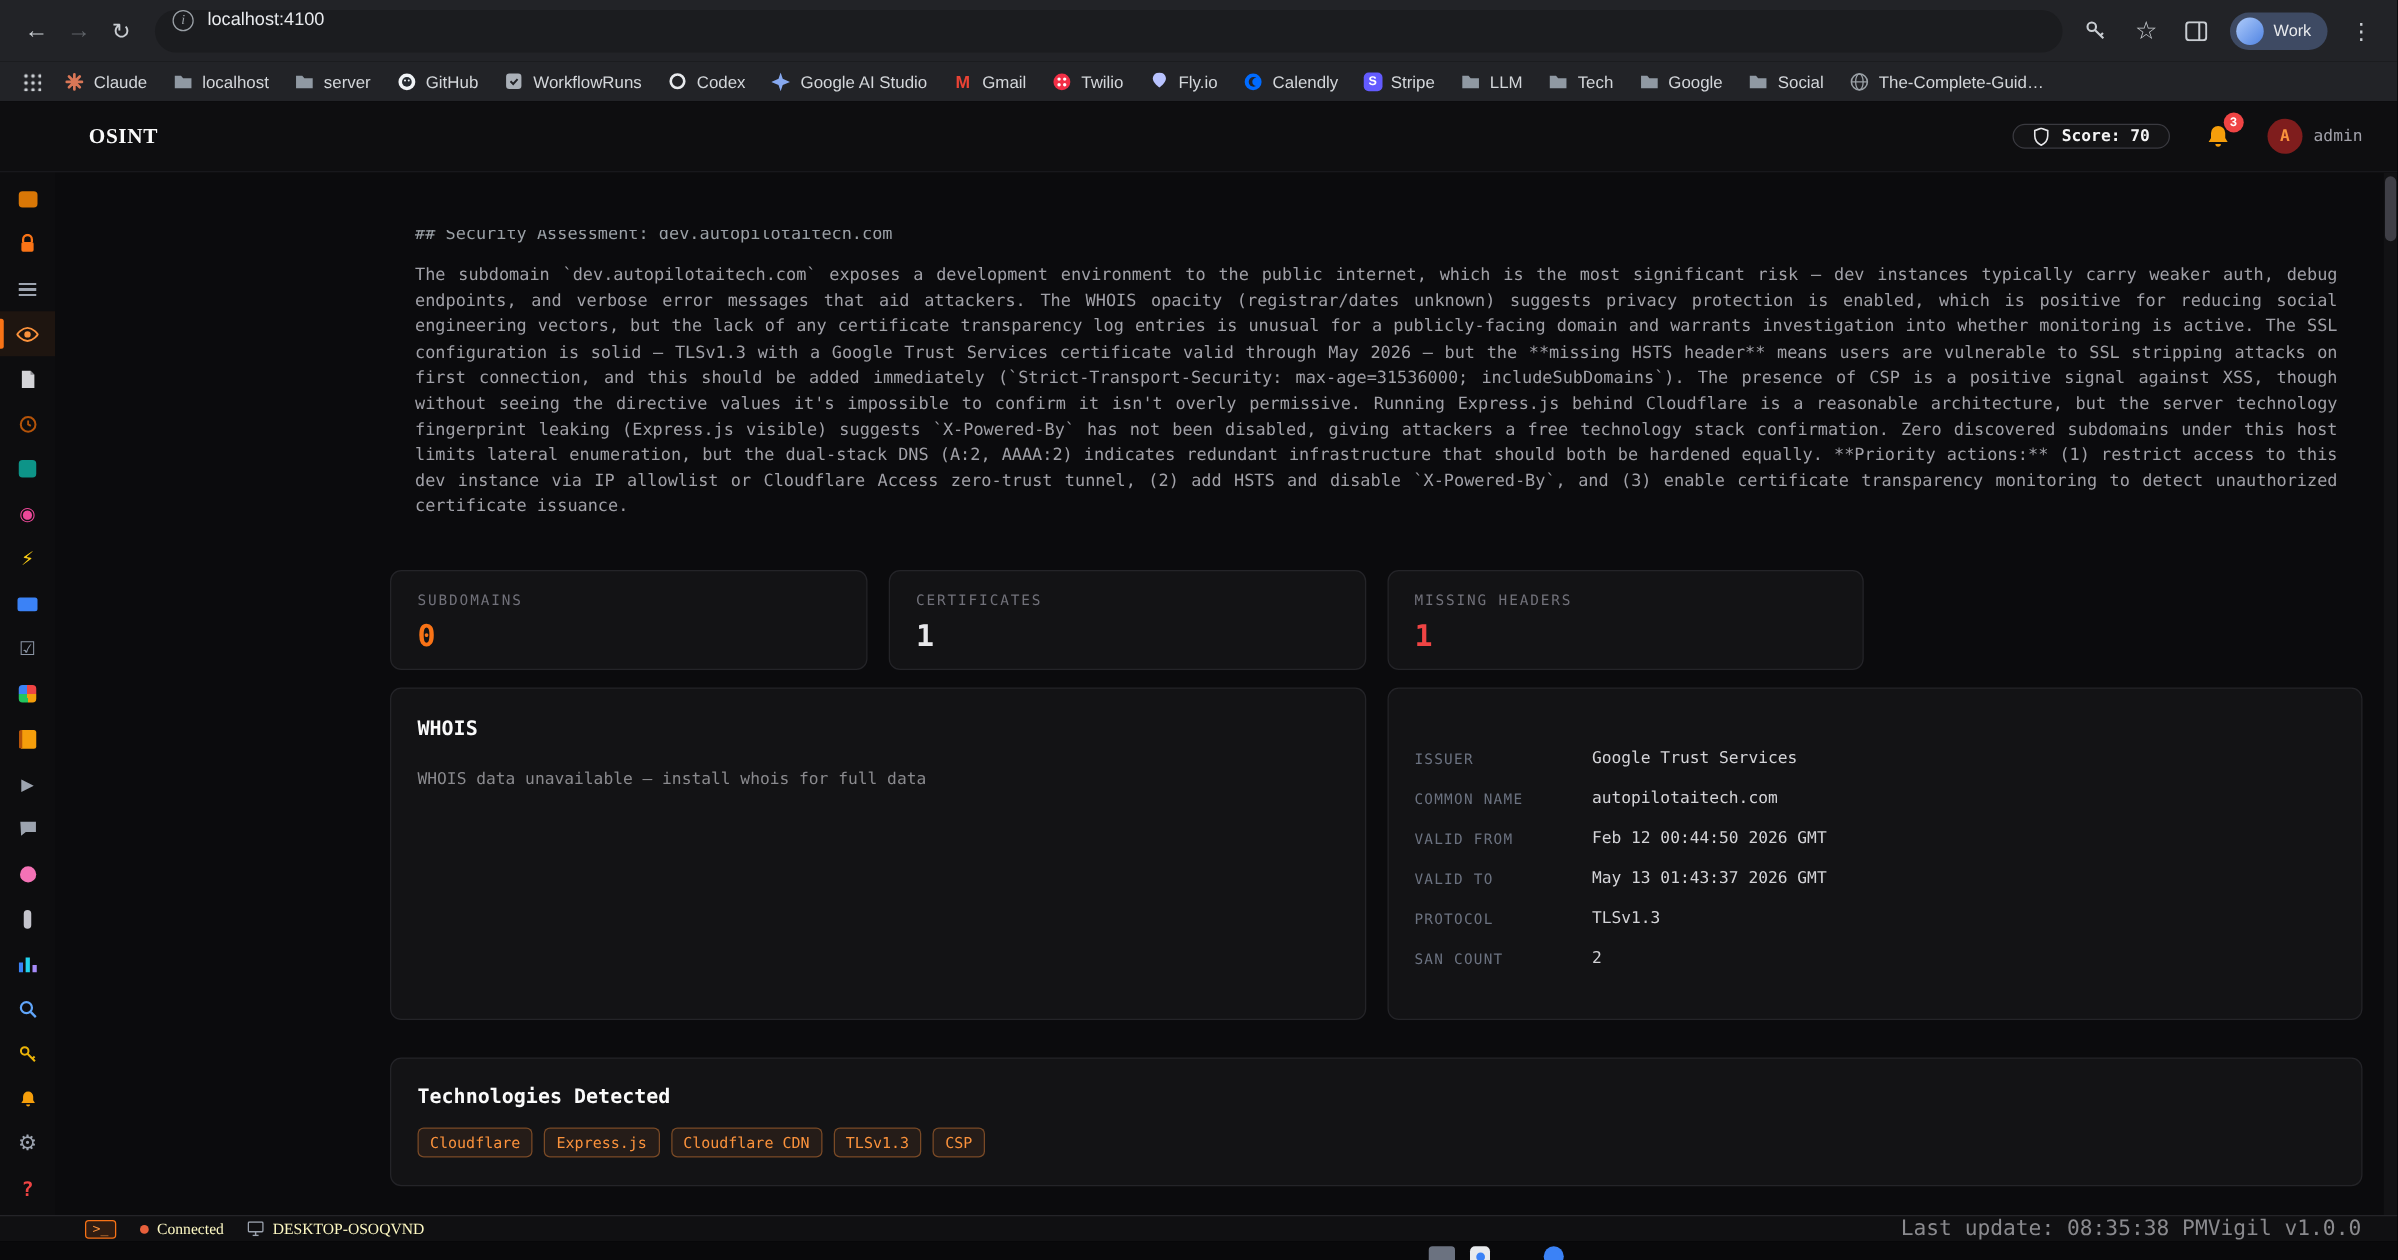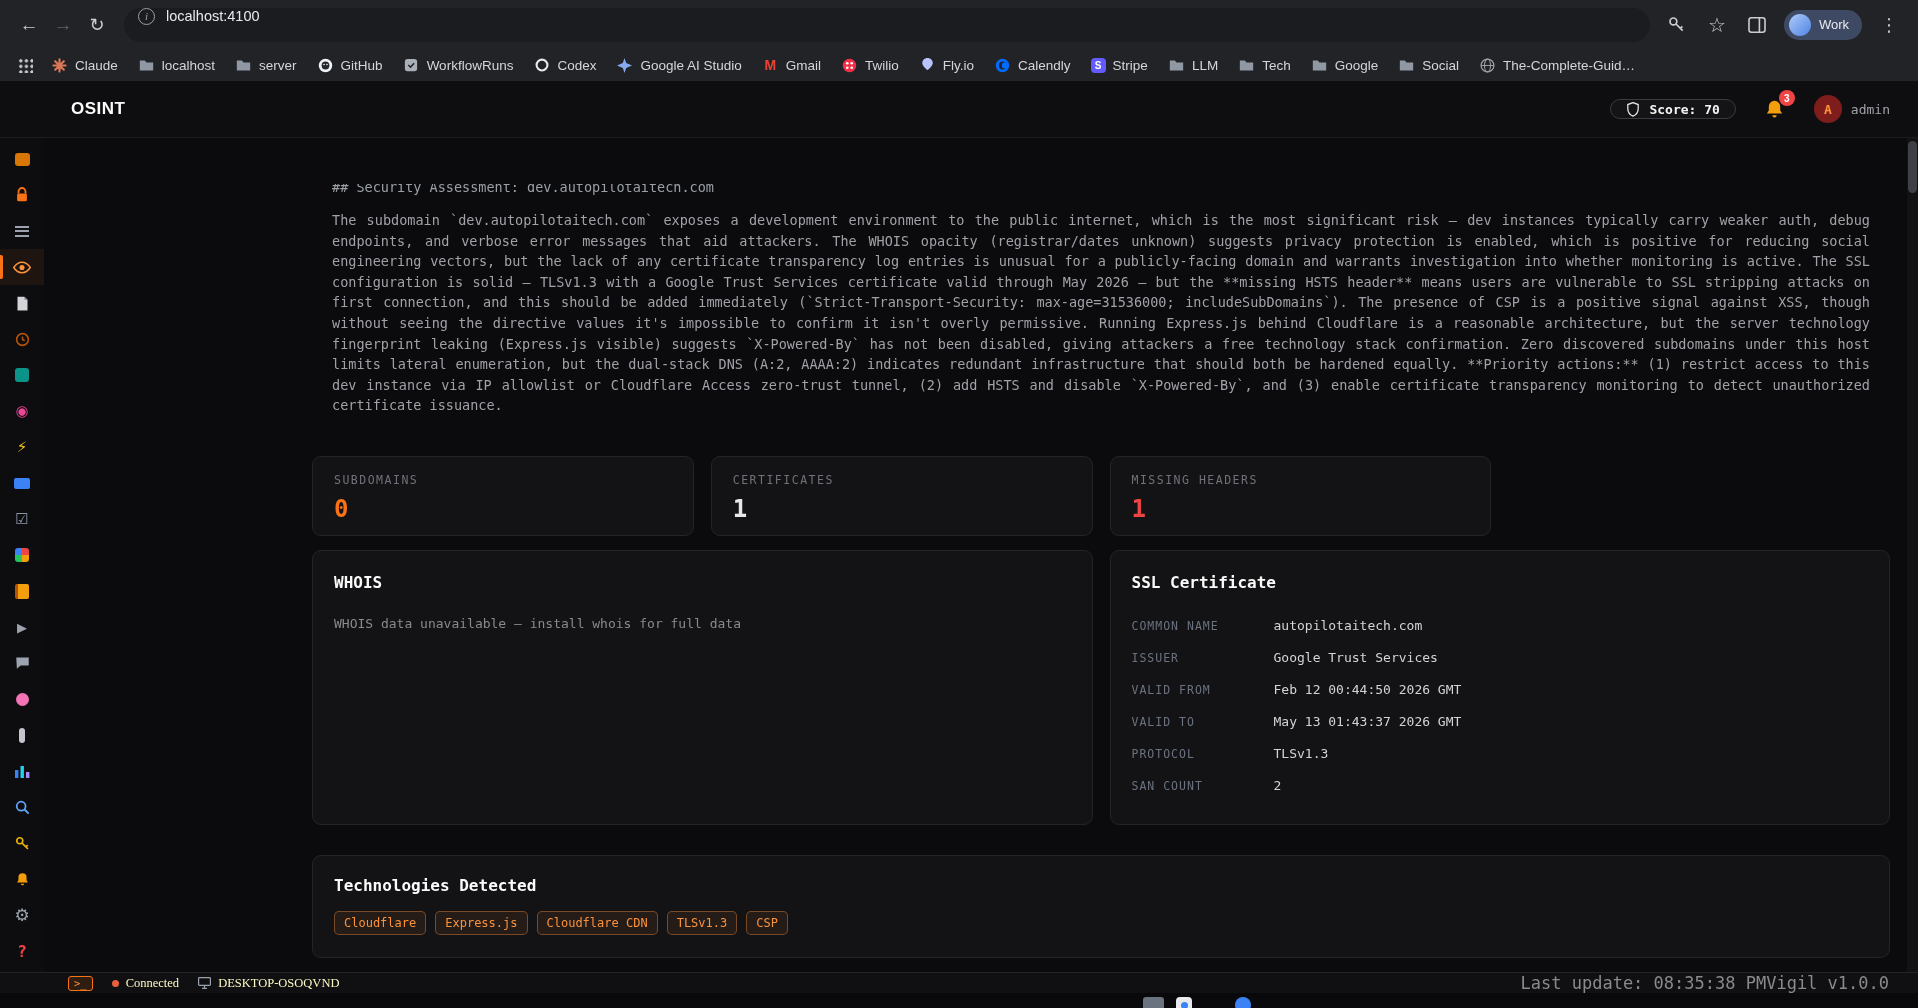--- a/index.html
+++ b/index.html
@@ -37,21 +37,21 @@
   .bookmark{display:flex;align-items:center;gap:7px;height:28px;padding:0 9px;border-radius:14px;white-space:nowrap}
   .bm-label{color:#d3d6da;font-size:13.5px}
   .fav{width:17px;height:17px;display:flex;align-items:center;justify-content:center;flex:none}
   .fav-gmail::before{content:"M";color:#ea4335;font:700 14px "Liberation Sans",sans-serif}
   .fav-stripe{background:#635bff;border-radius:4px;width:15px;height:15px}
   .fav-stripe::before{content:"S";color:#fff;font:700 10px "Liberation Sans",sans-serif;display:flex;align-items:center;justify-content:center;height:100%}
 
   
   .app{flex:1;display:flex;flex-direction:column;background:var(--bg);min-height:0}
   .app-header{height:57px;background:var(--hdr);border-bottom:1px solid #1c1c20;display:flex;align-items:center;padding:0 28px 0 71px;flex:none}
-  .app-title{color:var(--white);font-family:Liberation Sans, sans-serif;font-weight:700;font-size:17px;letter-spacing:.5px}
+  .app-title{color:var(--white);font-family:Liberation Serif, serif;font-weight:700;font-size:17px;letter-spacing:.5px}
   .hdr-right{margin-left:auto;display:flex;align-items:center;gap:27px}
   .score-pill{display:flex;align-items:center;gap:9px;height:20px;padding:0 15px;border:1px solid #3a3a40;border-radius:14px;background:#141416}
   .score-text{color:#f4f4f5;font-family:var(--mono);font-weight:700;font-size:13px}
   .bell-wrap{position:relative;width:24px;height:24px;display:flex;align-items:center;justify-content:center}
   .badge{position:absolute;top:-7px;right:-8px;min-width:16px;height:16px;border-radius:8px;background:#ef4444;color:#fff;font:700 10px "Liberation Sans",sans-serif;display:flex;align-items:center;justify-content:center;padding:0 3px}
   .user{display:flex;align-items:center;gap:9px}
   .avatar{width:28px;height:28px;border-radius:50%;background:#7f1d1d;color:#fb923c;font-family:var(--mono);font-weight:700;font-size:13px;display:flex;align-items:center;justify-content:center}
   .username{color:#a1a1aa;font-family:var(--mono);font-size:13px}
 
   .app-body{flex:1;display:flex;min-height:0}
@@ -448,29 +448,28 @@
               <div class="stat-value" style="color: rgb(239, 68, 68);">1</div>
             </div>
           </div>
 
           <div class="row2">
             <div class="panel">
               <div class="panel-title">WHOIS</div>
               <div class="whois-msg">WHOIS data unavailable — install whois for full data</div>
             </div>
             <div class="panel">
-              <div class="panel-title">SSL Certificate</div>
               <div class="ssl-rows">
+                <div class="ssl-row">
+                  <span class="ssl-label">ISSUER</span>
+                  <span class="ssl-value">Google Trust Services</span>
+                </div>
                 <div class="ssl-row">
                   <span class="ssl-label">COMMON NAME</span>
                   <span class="ssl-value">autopilotaitech.com</span>
-                </div>
-                <div class="ssl-row">
-                  <span class="ssl-label">ISSUER</span>
-                  <span class="ssl-value">Google Trust Services</span>
                 </div>
                 <div class="ssl-row">
                   <span class="ssl-label">VALID FROM</span>
                   <span class="ssl-value">Feb 12 00:44:50 2026 GMT</span>
                 </div>
                 <div class="ssl-row">
                   <span class="ssl-label">VALID TO</span>
                   <span class="ssl-value">May 13 01:43:37 2026 GMT</span>
                 </div>
                 <div class="ssl-row">

